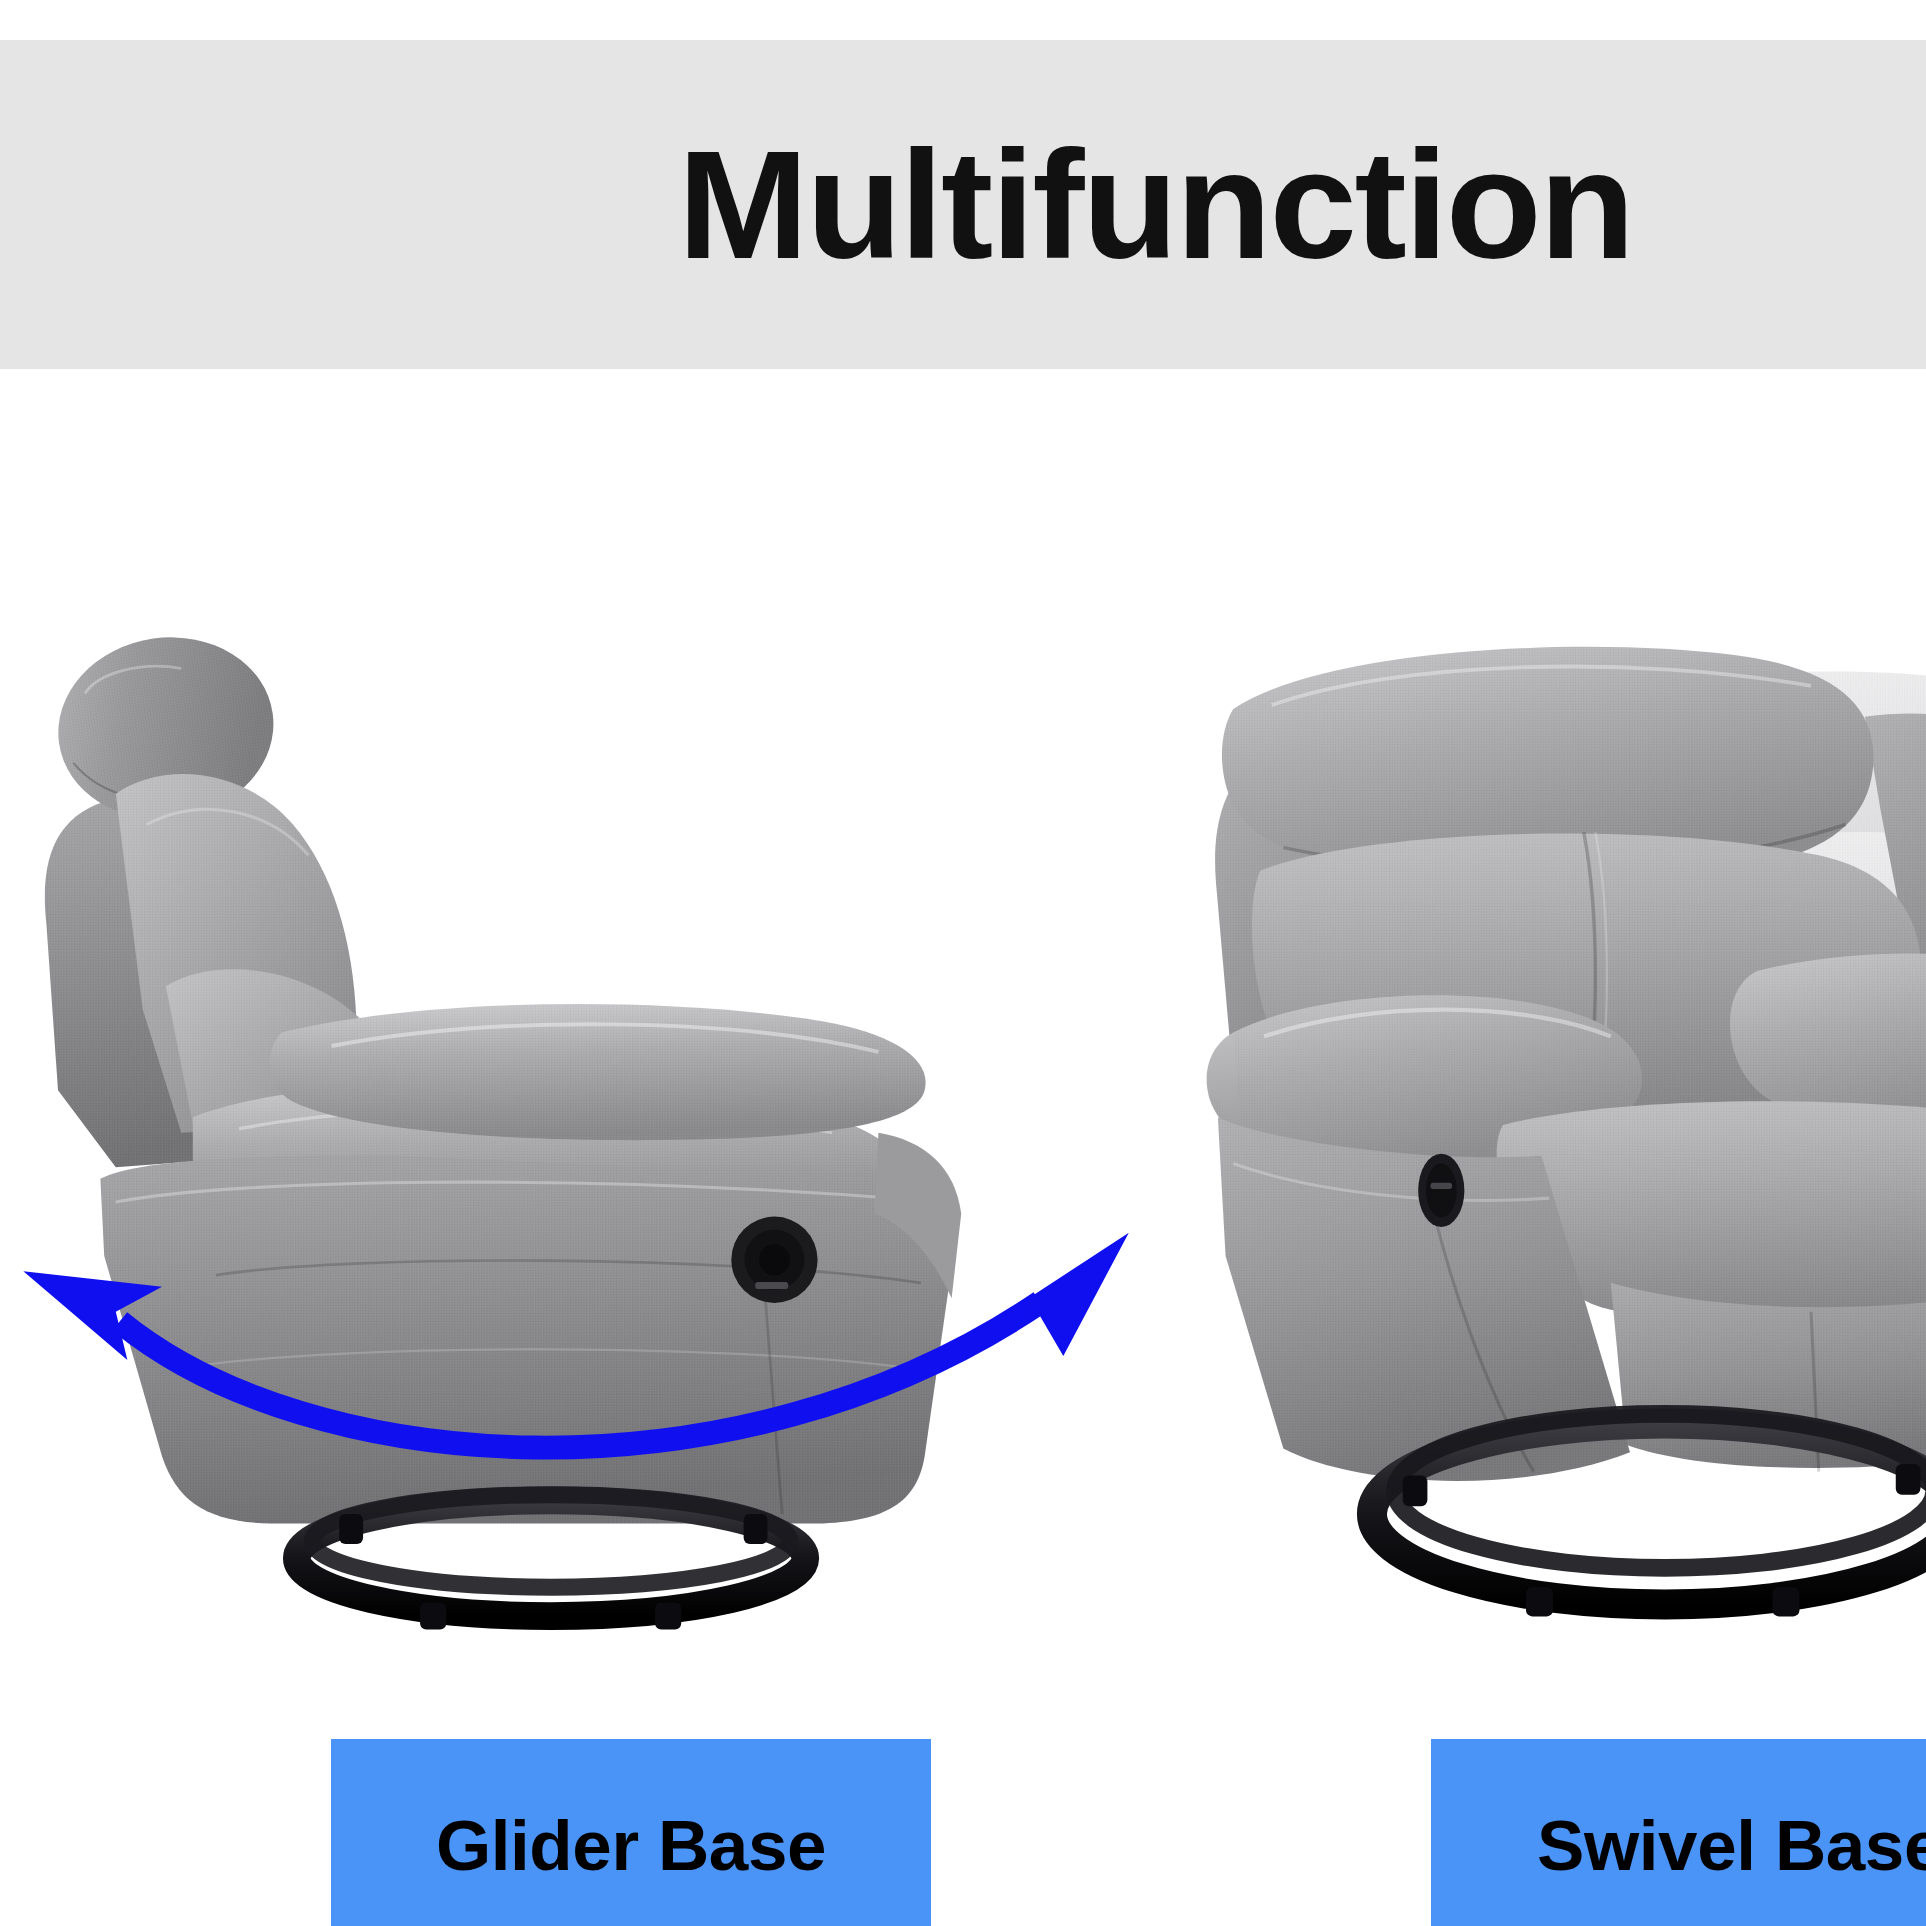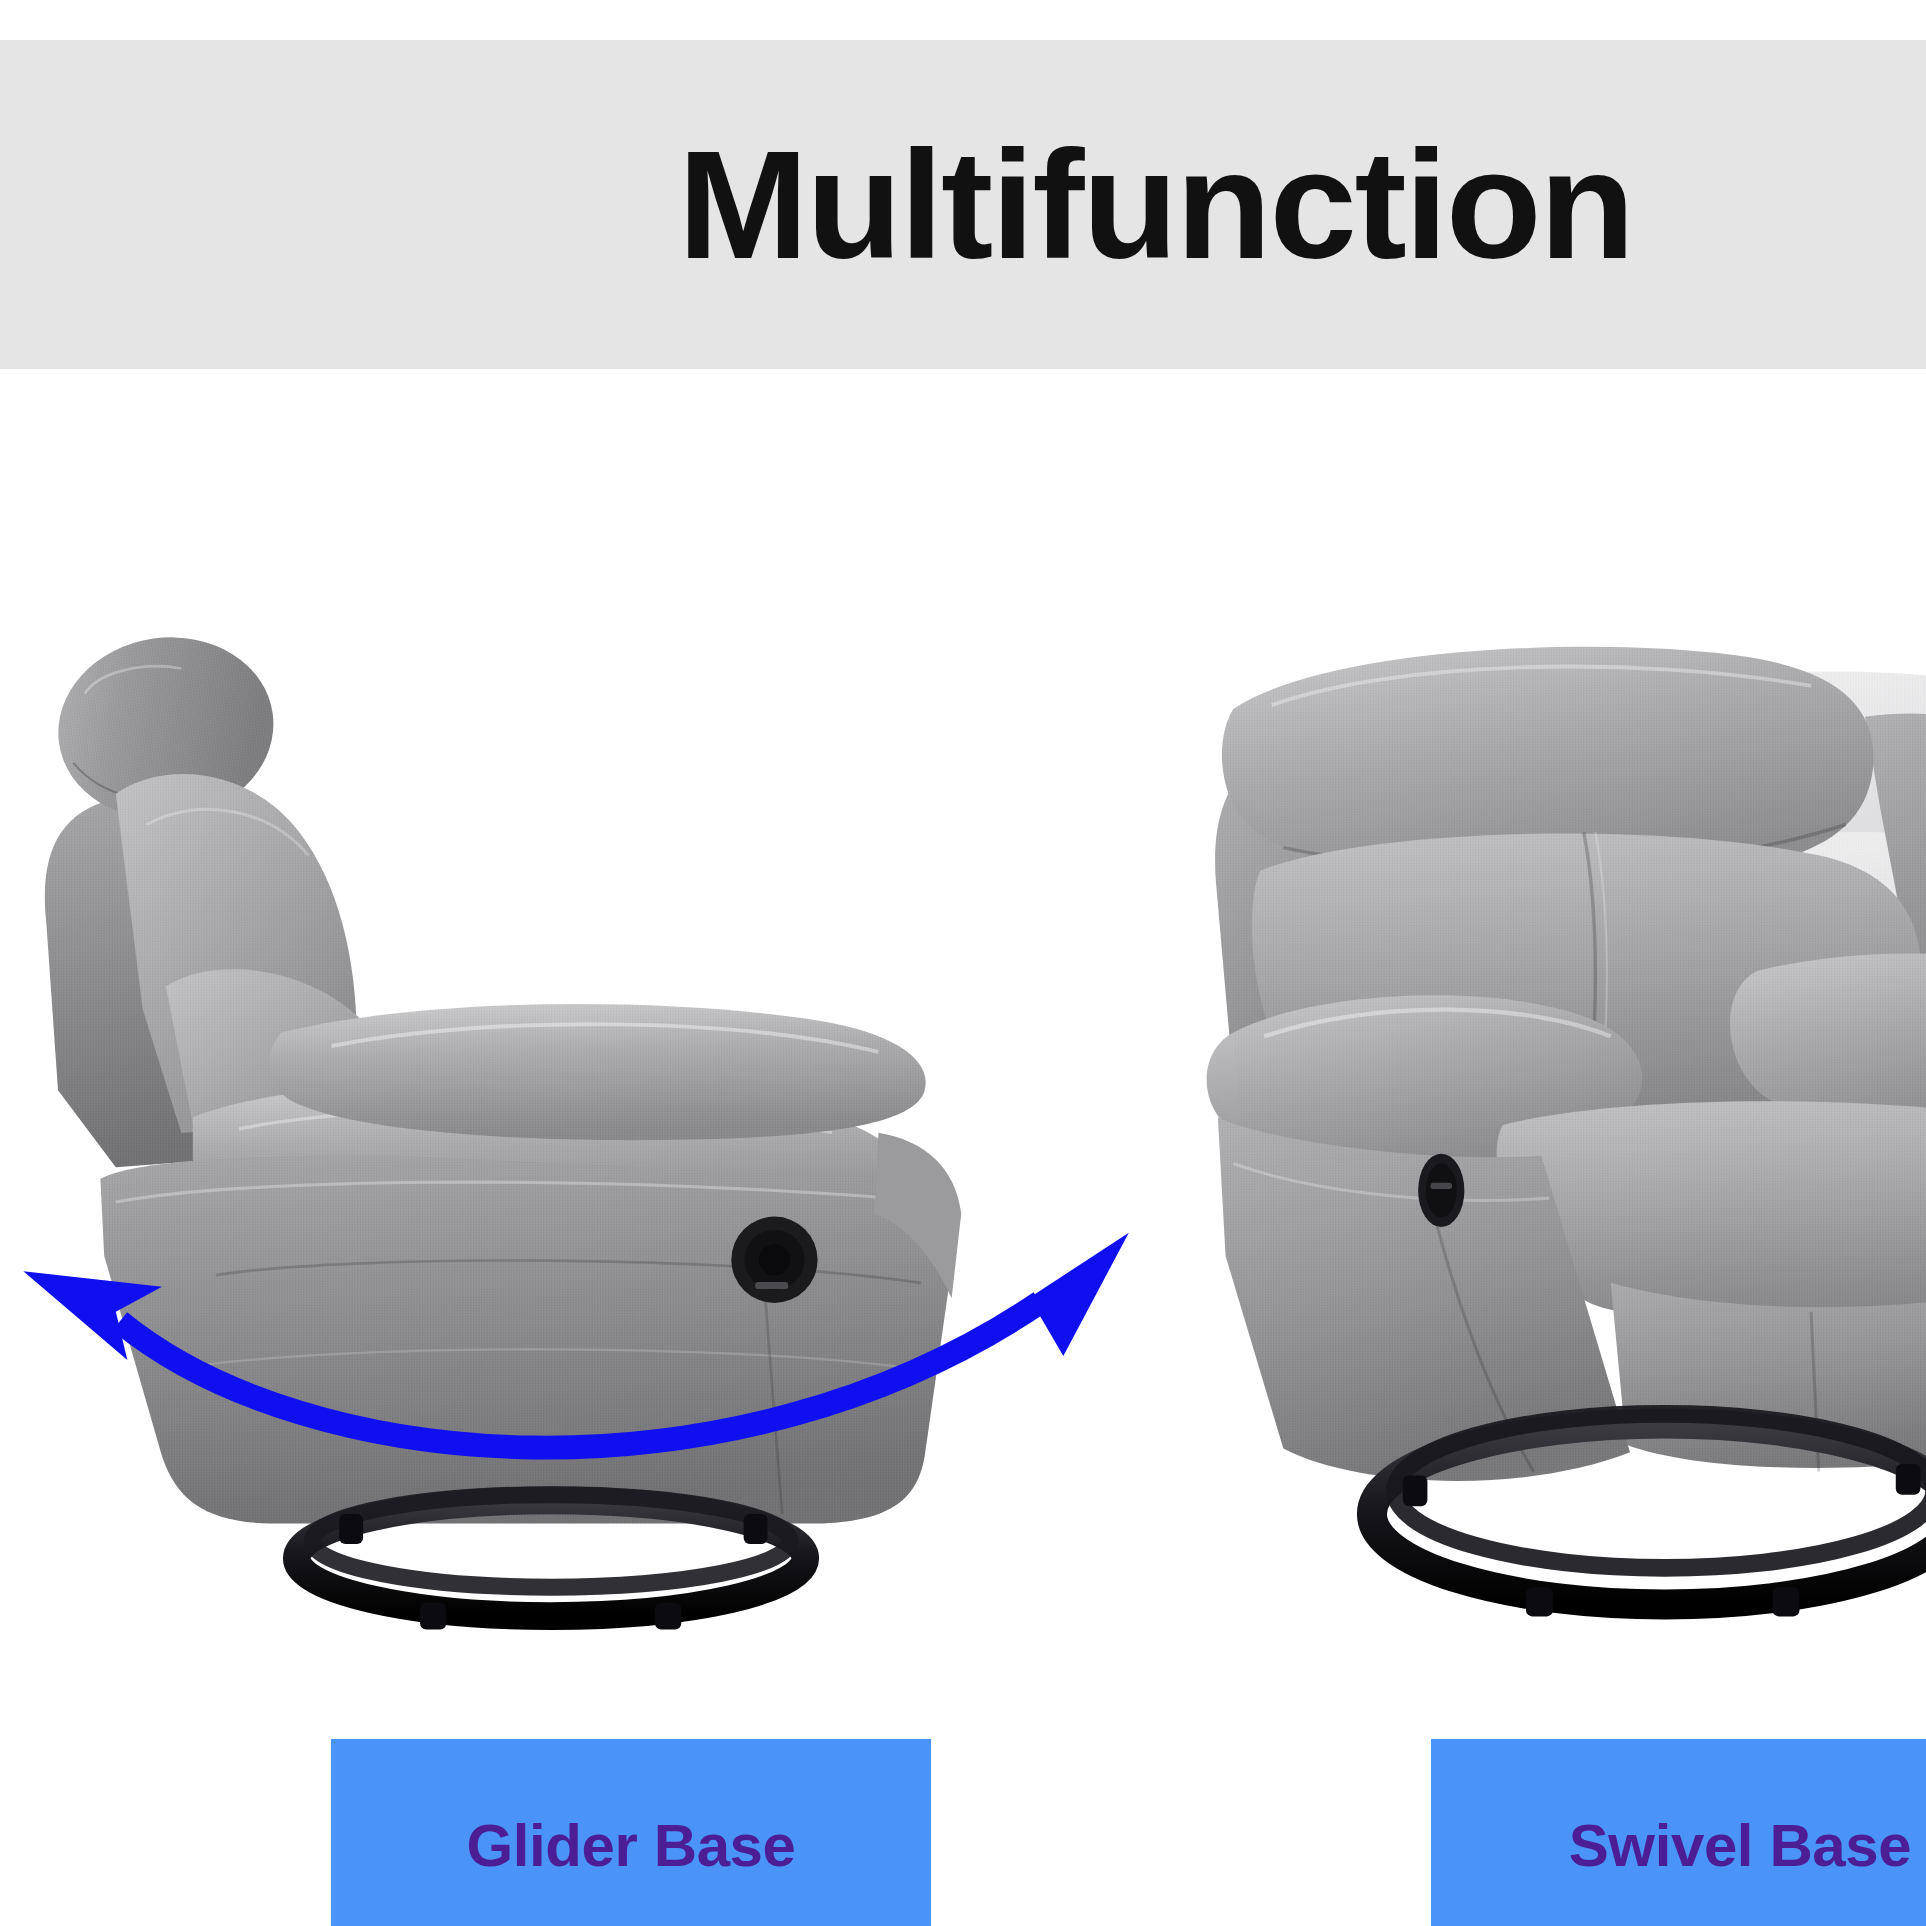--- a/index.html
+++ b/index.html
@@ -28,21 +28,21 @@
 
   
   .label-box {
     position:absolute; top:1739px; height:213px;
     display:flex; align-items:center; justify-content:center;
   }
   .label-box-left  { left:331px;  width:600px; }
   .label-box-right { left:1431px; width:618px; }
   .label-text {
     font-family:"Liberation Sans", sans-serif;
-    font-weight:bold; font-size:60px; color:#4c1d95;
+    font-weight:bold; font-size:71px; color:#000000;
     letter-spacing:-0.4px; line-height:1;
   }
 </style>
 </head>
 <body>
 
 <div id="page">
 
   <div class="banner">
     <div class="banner-title">Multifunction</div>

